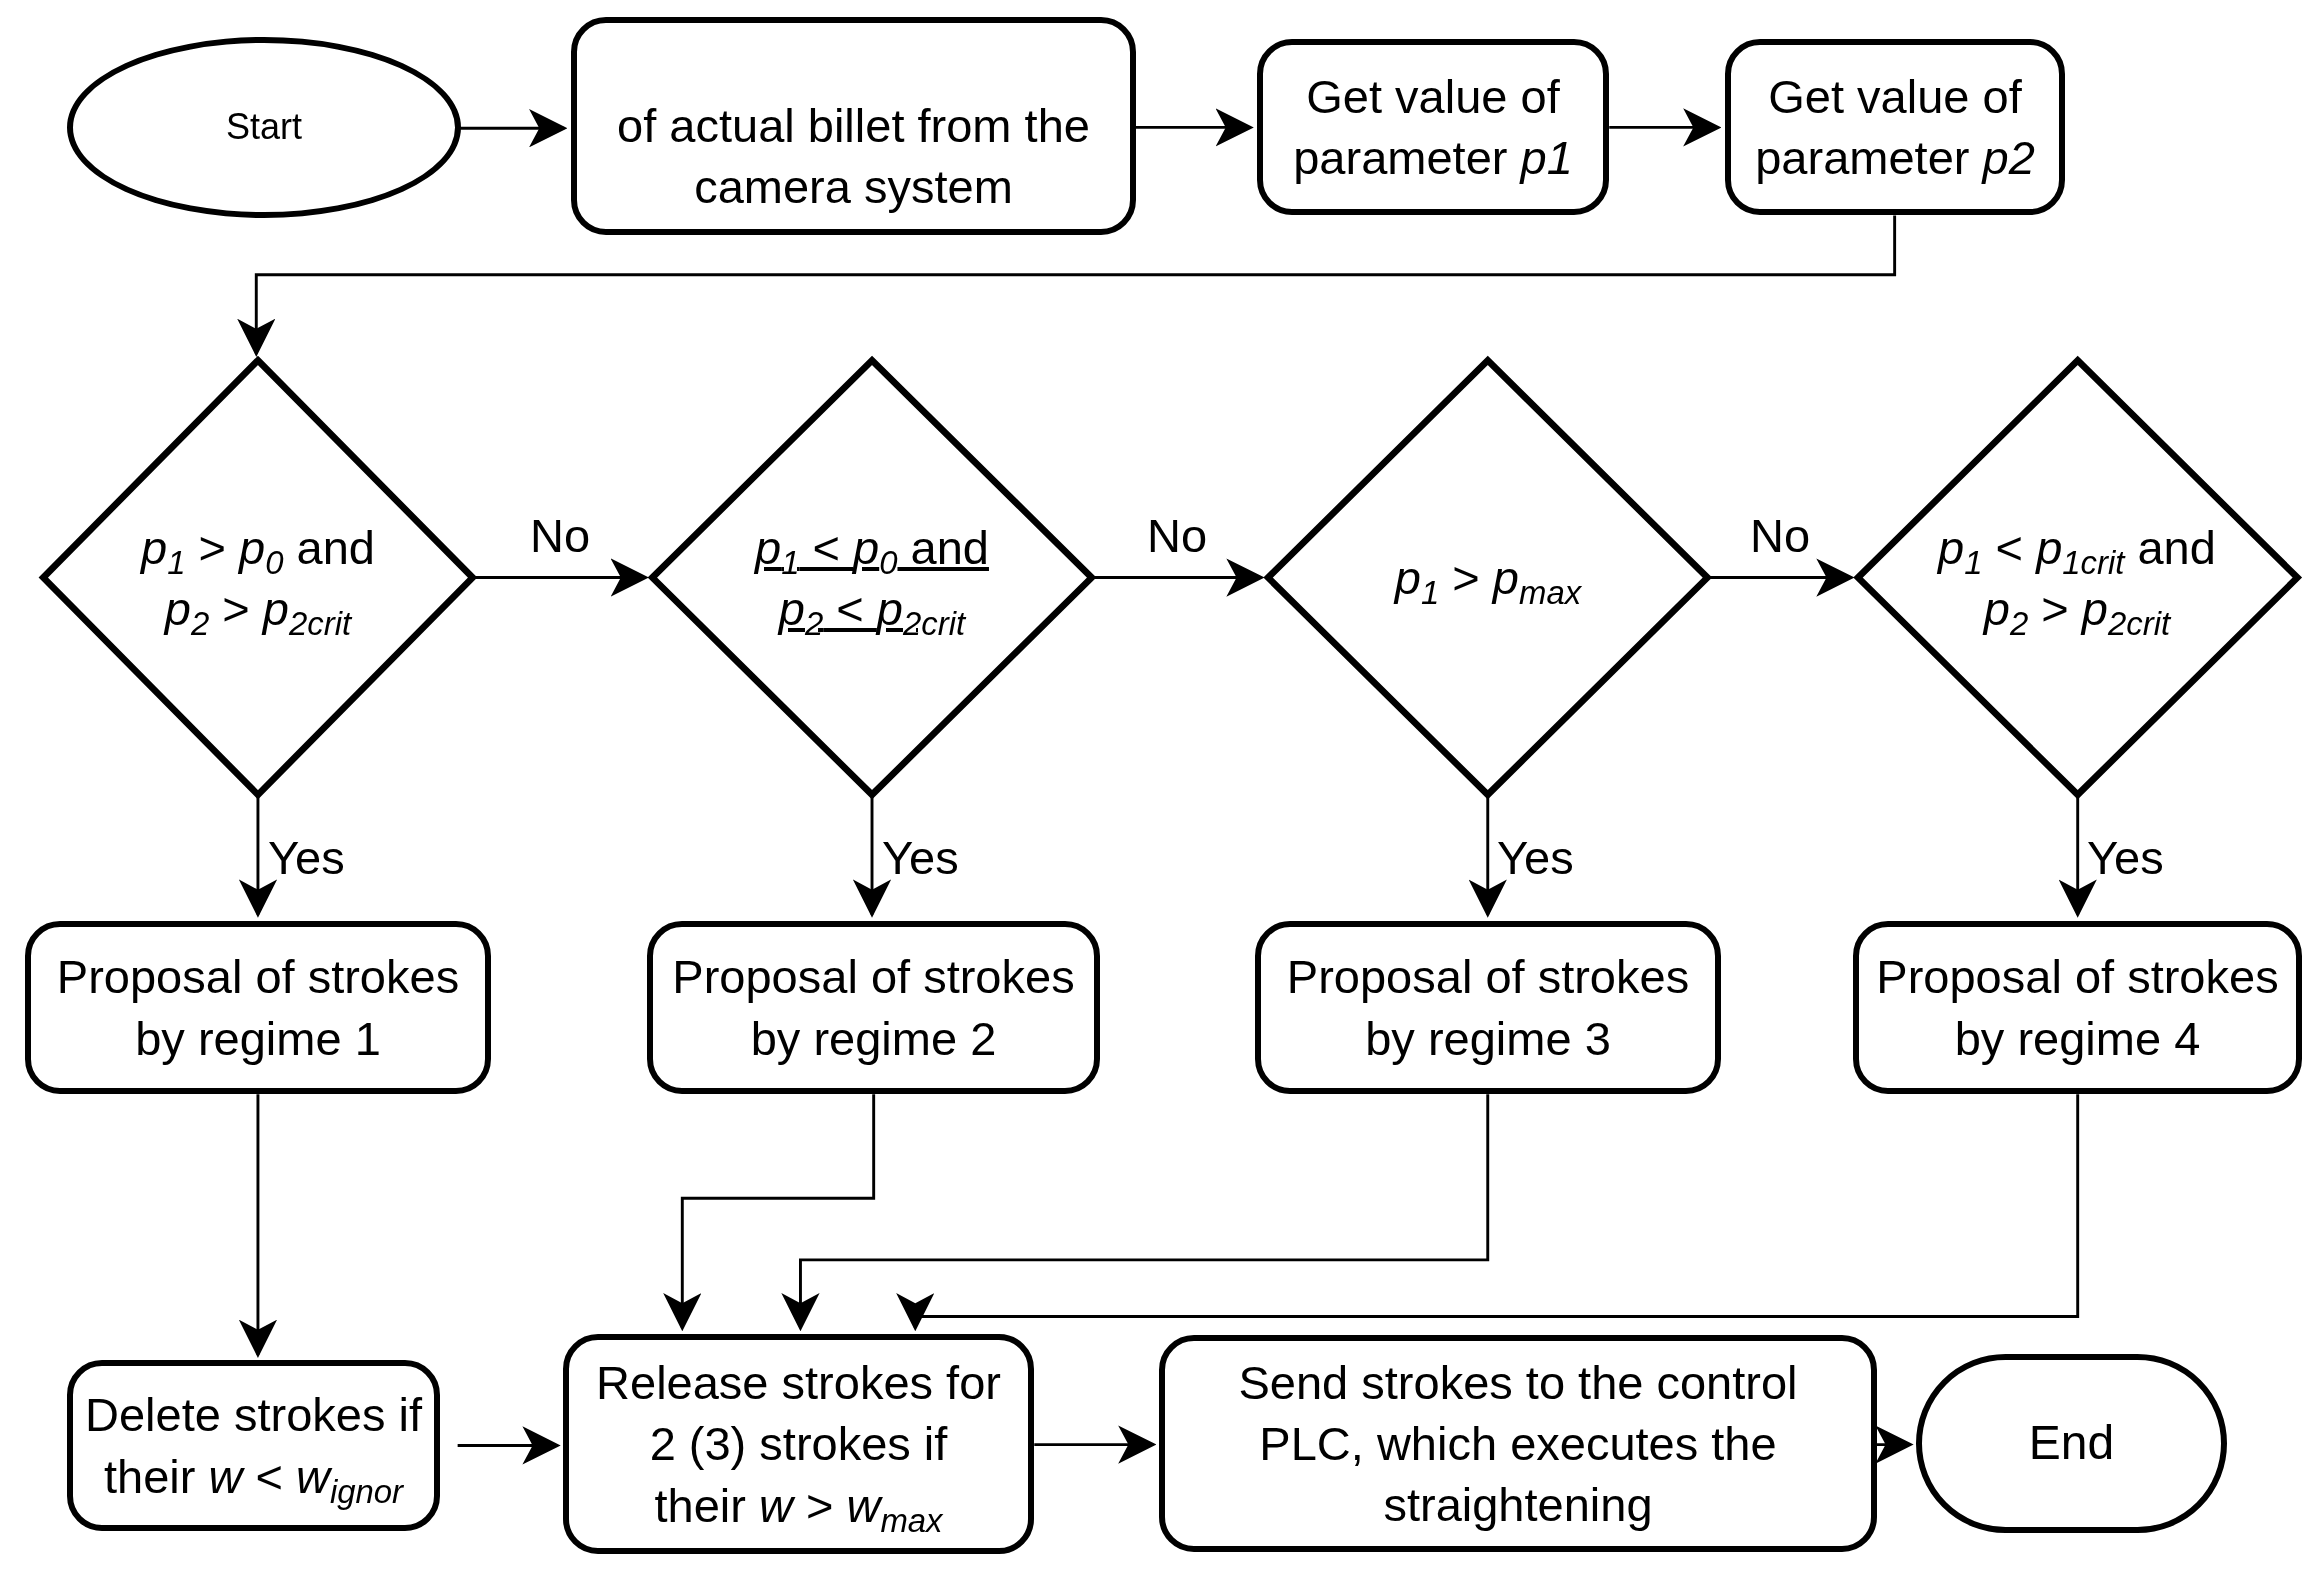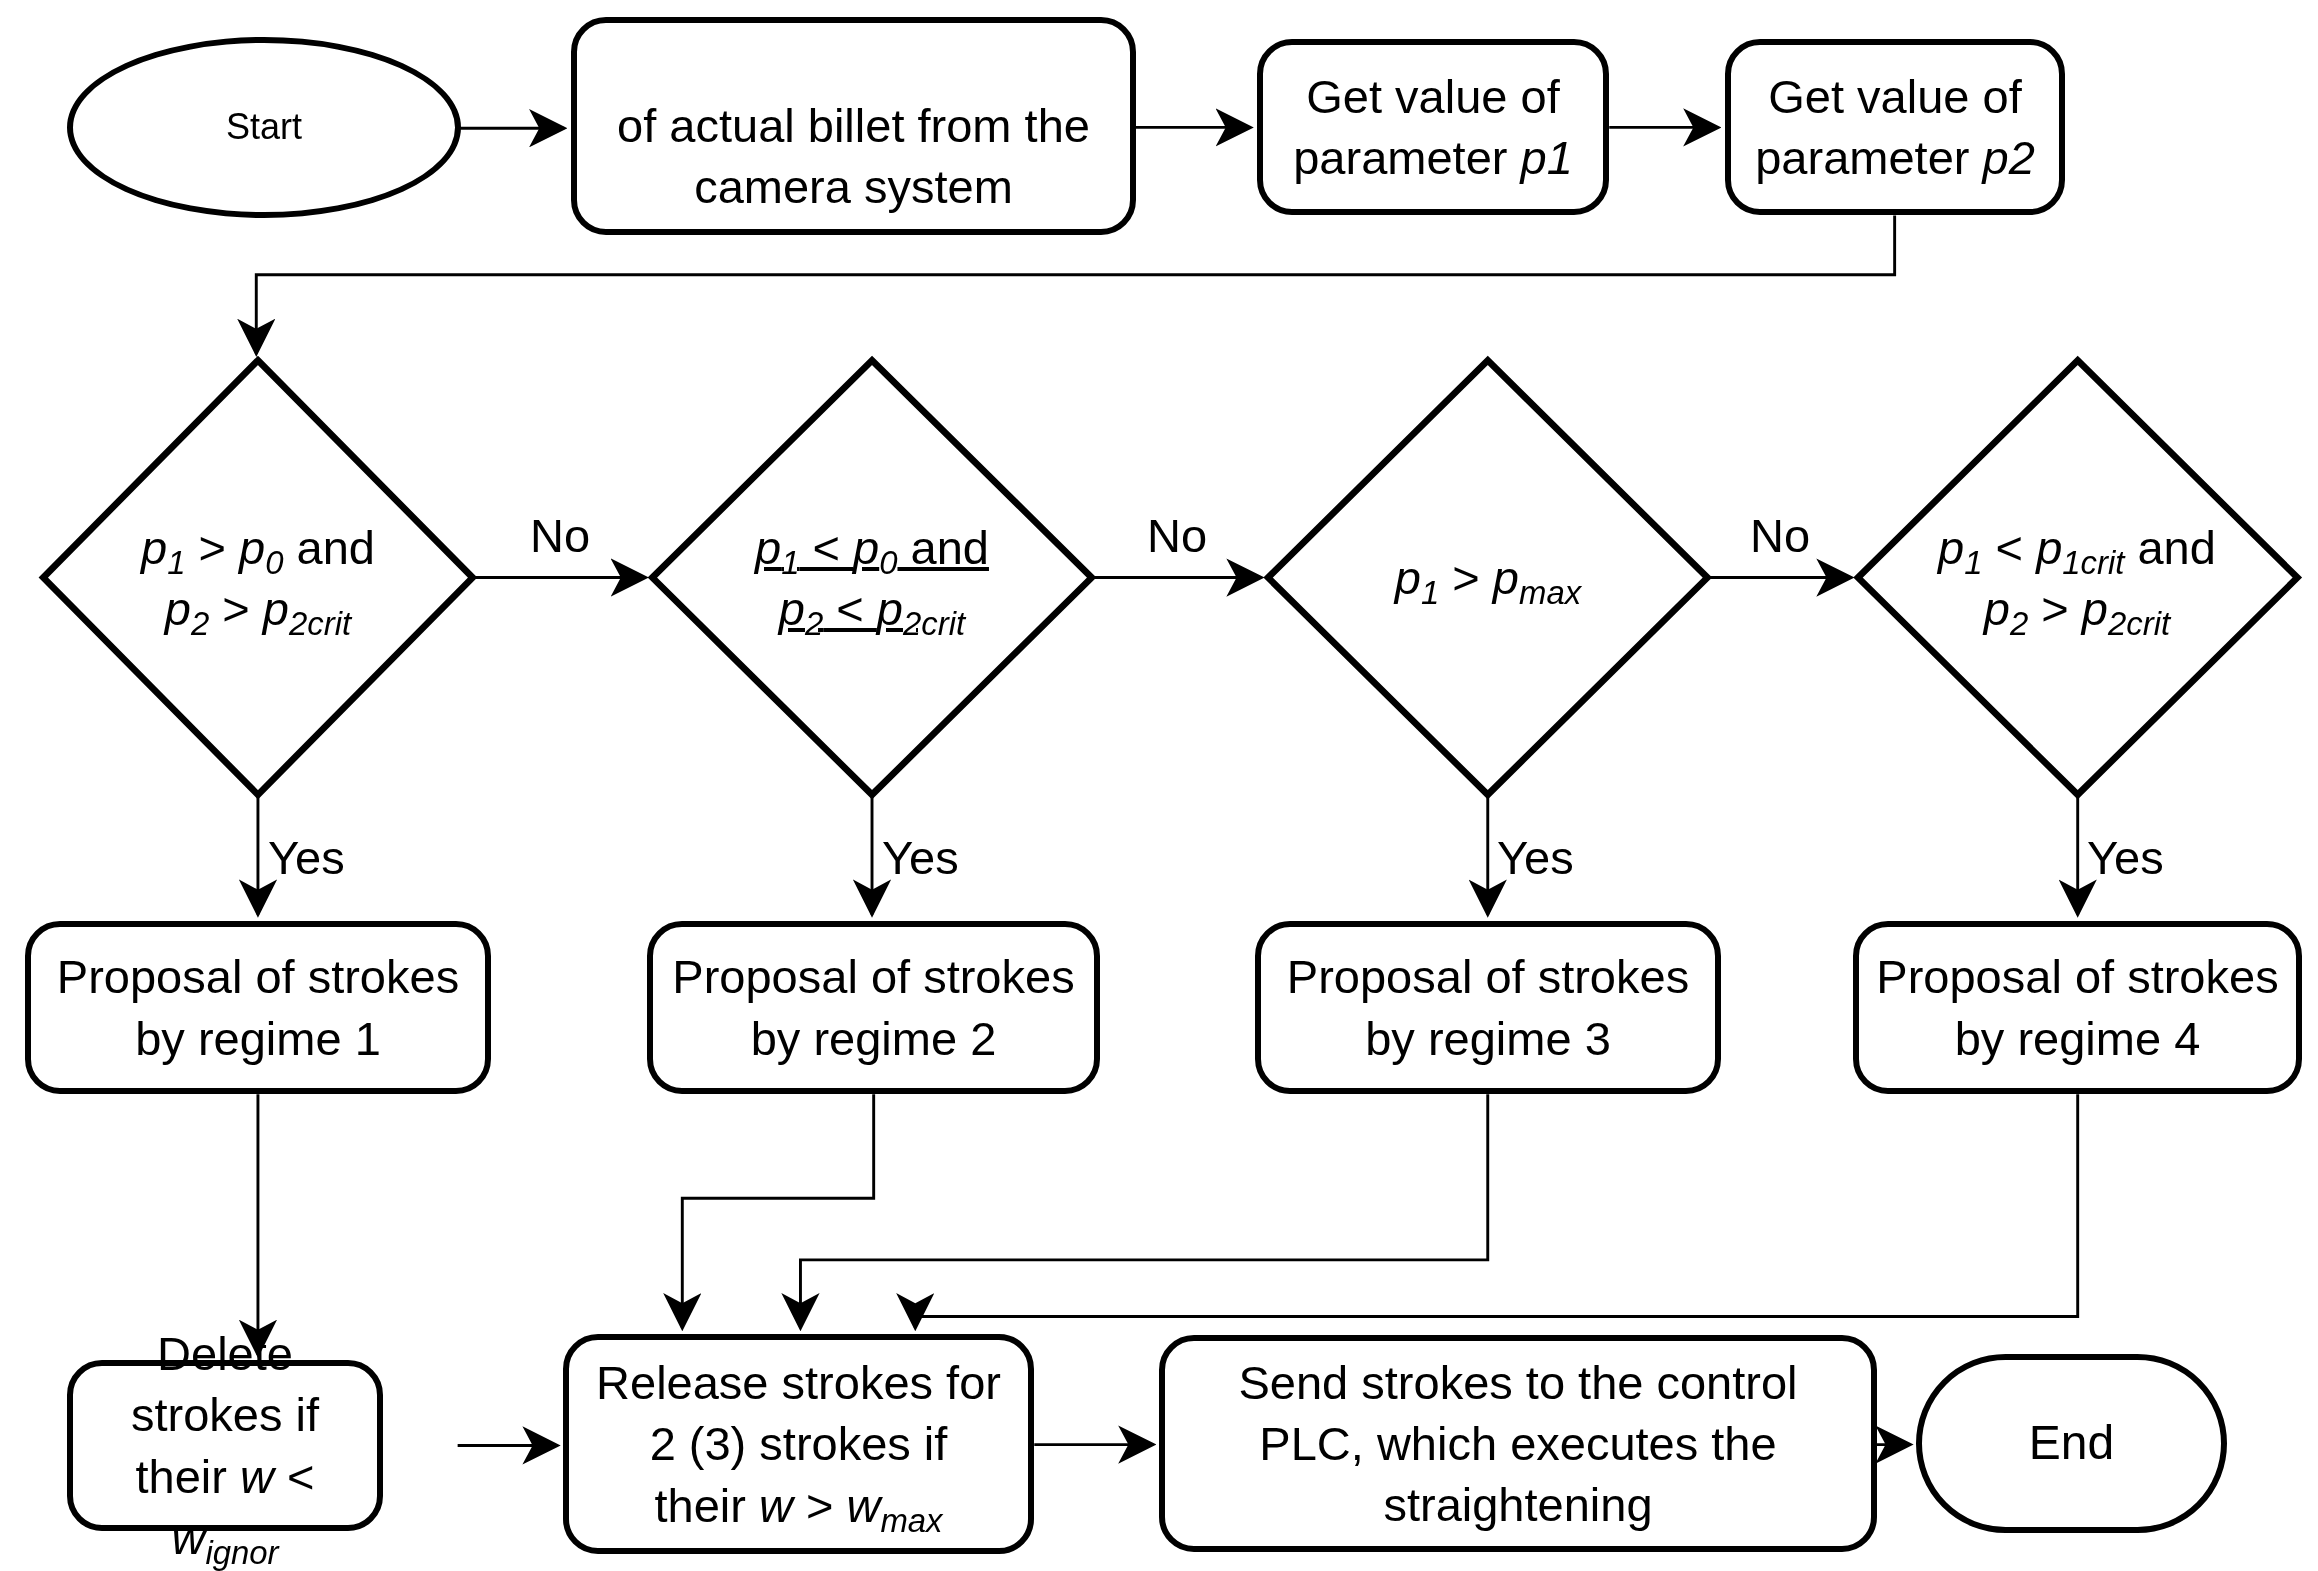--- a/index.html
+++ b/index.html
@@ -124,21 +124,21 @@
     <div>
         <div><span>Proposal of strokes</span><br><span>by regime 3</span></div>
       </div>
   </div>
   <div class="node" style="left:1853px;top:921px;width:449px;height:173px;">
     <div>
         <div><span>Proposal of strokes</span><br><span>by regime 4</span></div>
       </div>
   </div>
 
-  <div class="node" style="left:67px;top:1360px;width:316px;height:171px;">
+  <div class="node" style="left:67px;top:1360px;width:373px;height:171px;">
     <div>
         <div><span>Delete strokes if</span><br><span>their </span><span class="it">w</span><span> &lt; </span><span class="it">w</span><sub class="it">ignor</sub></div>
       </div>
   </div>
 
   <div class="node" style="left:563px;top:1334px;width:471px;height:220px;">
     <div>
         <div><span>Release strokes for</span><br><span>2 (3) strokes if</span><br><span>their </span><span class="it">w</span><span> &gt; </span><span class="it">w</span><sub class="it">max</sub></div>
       </div>
   </div>

